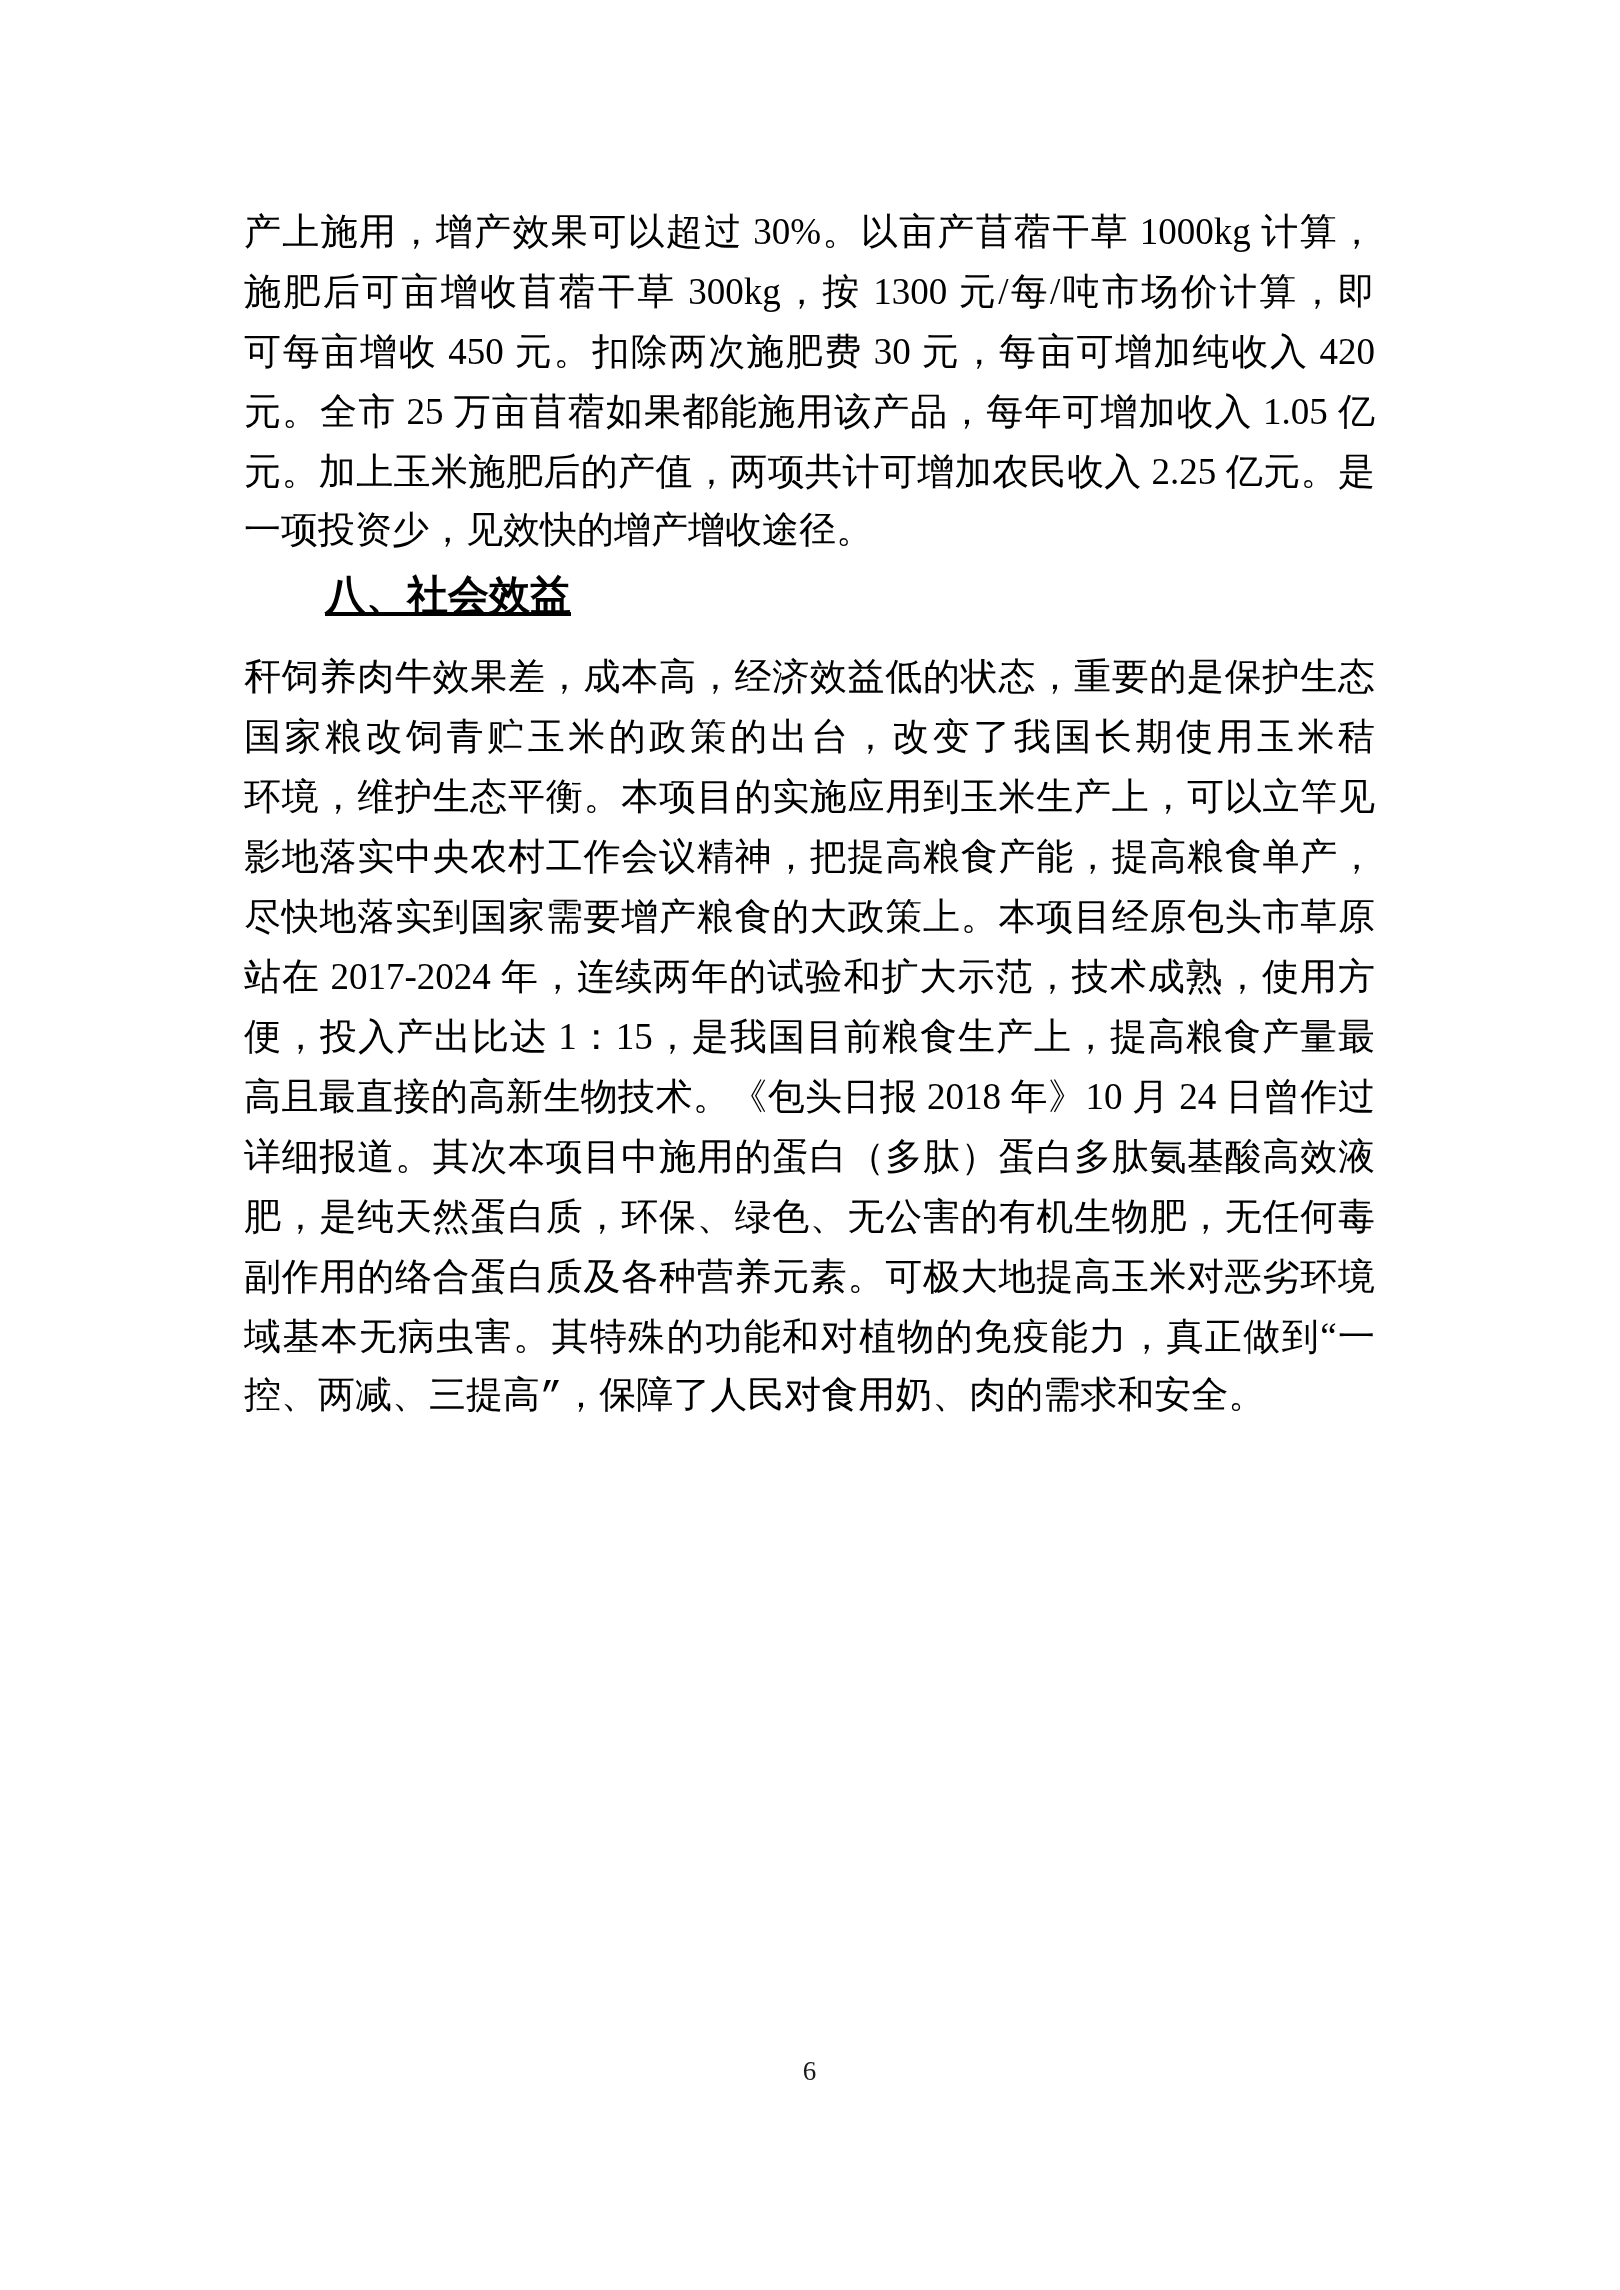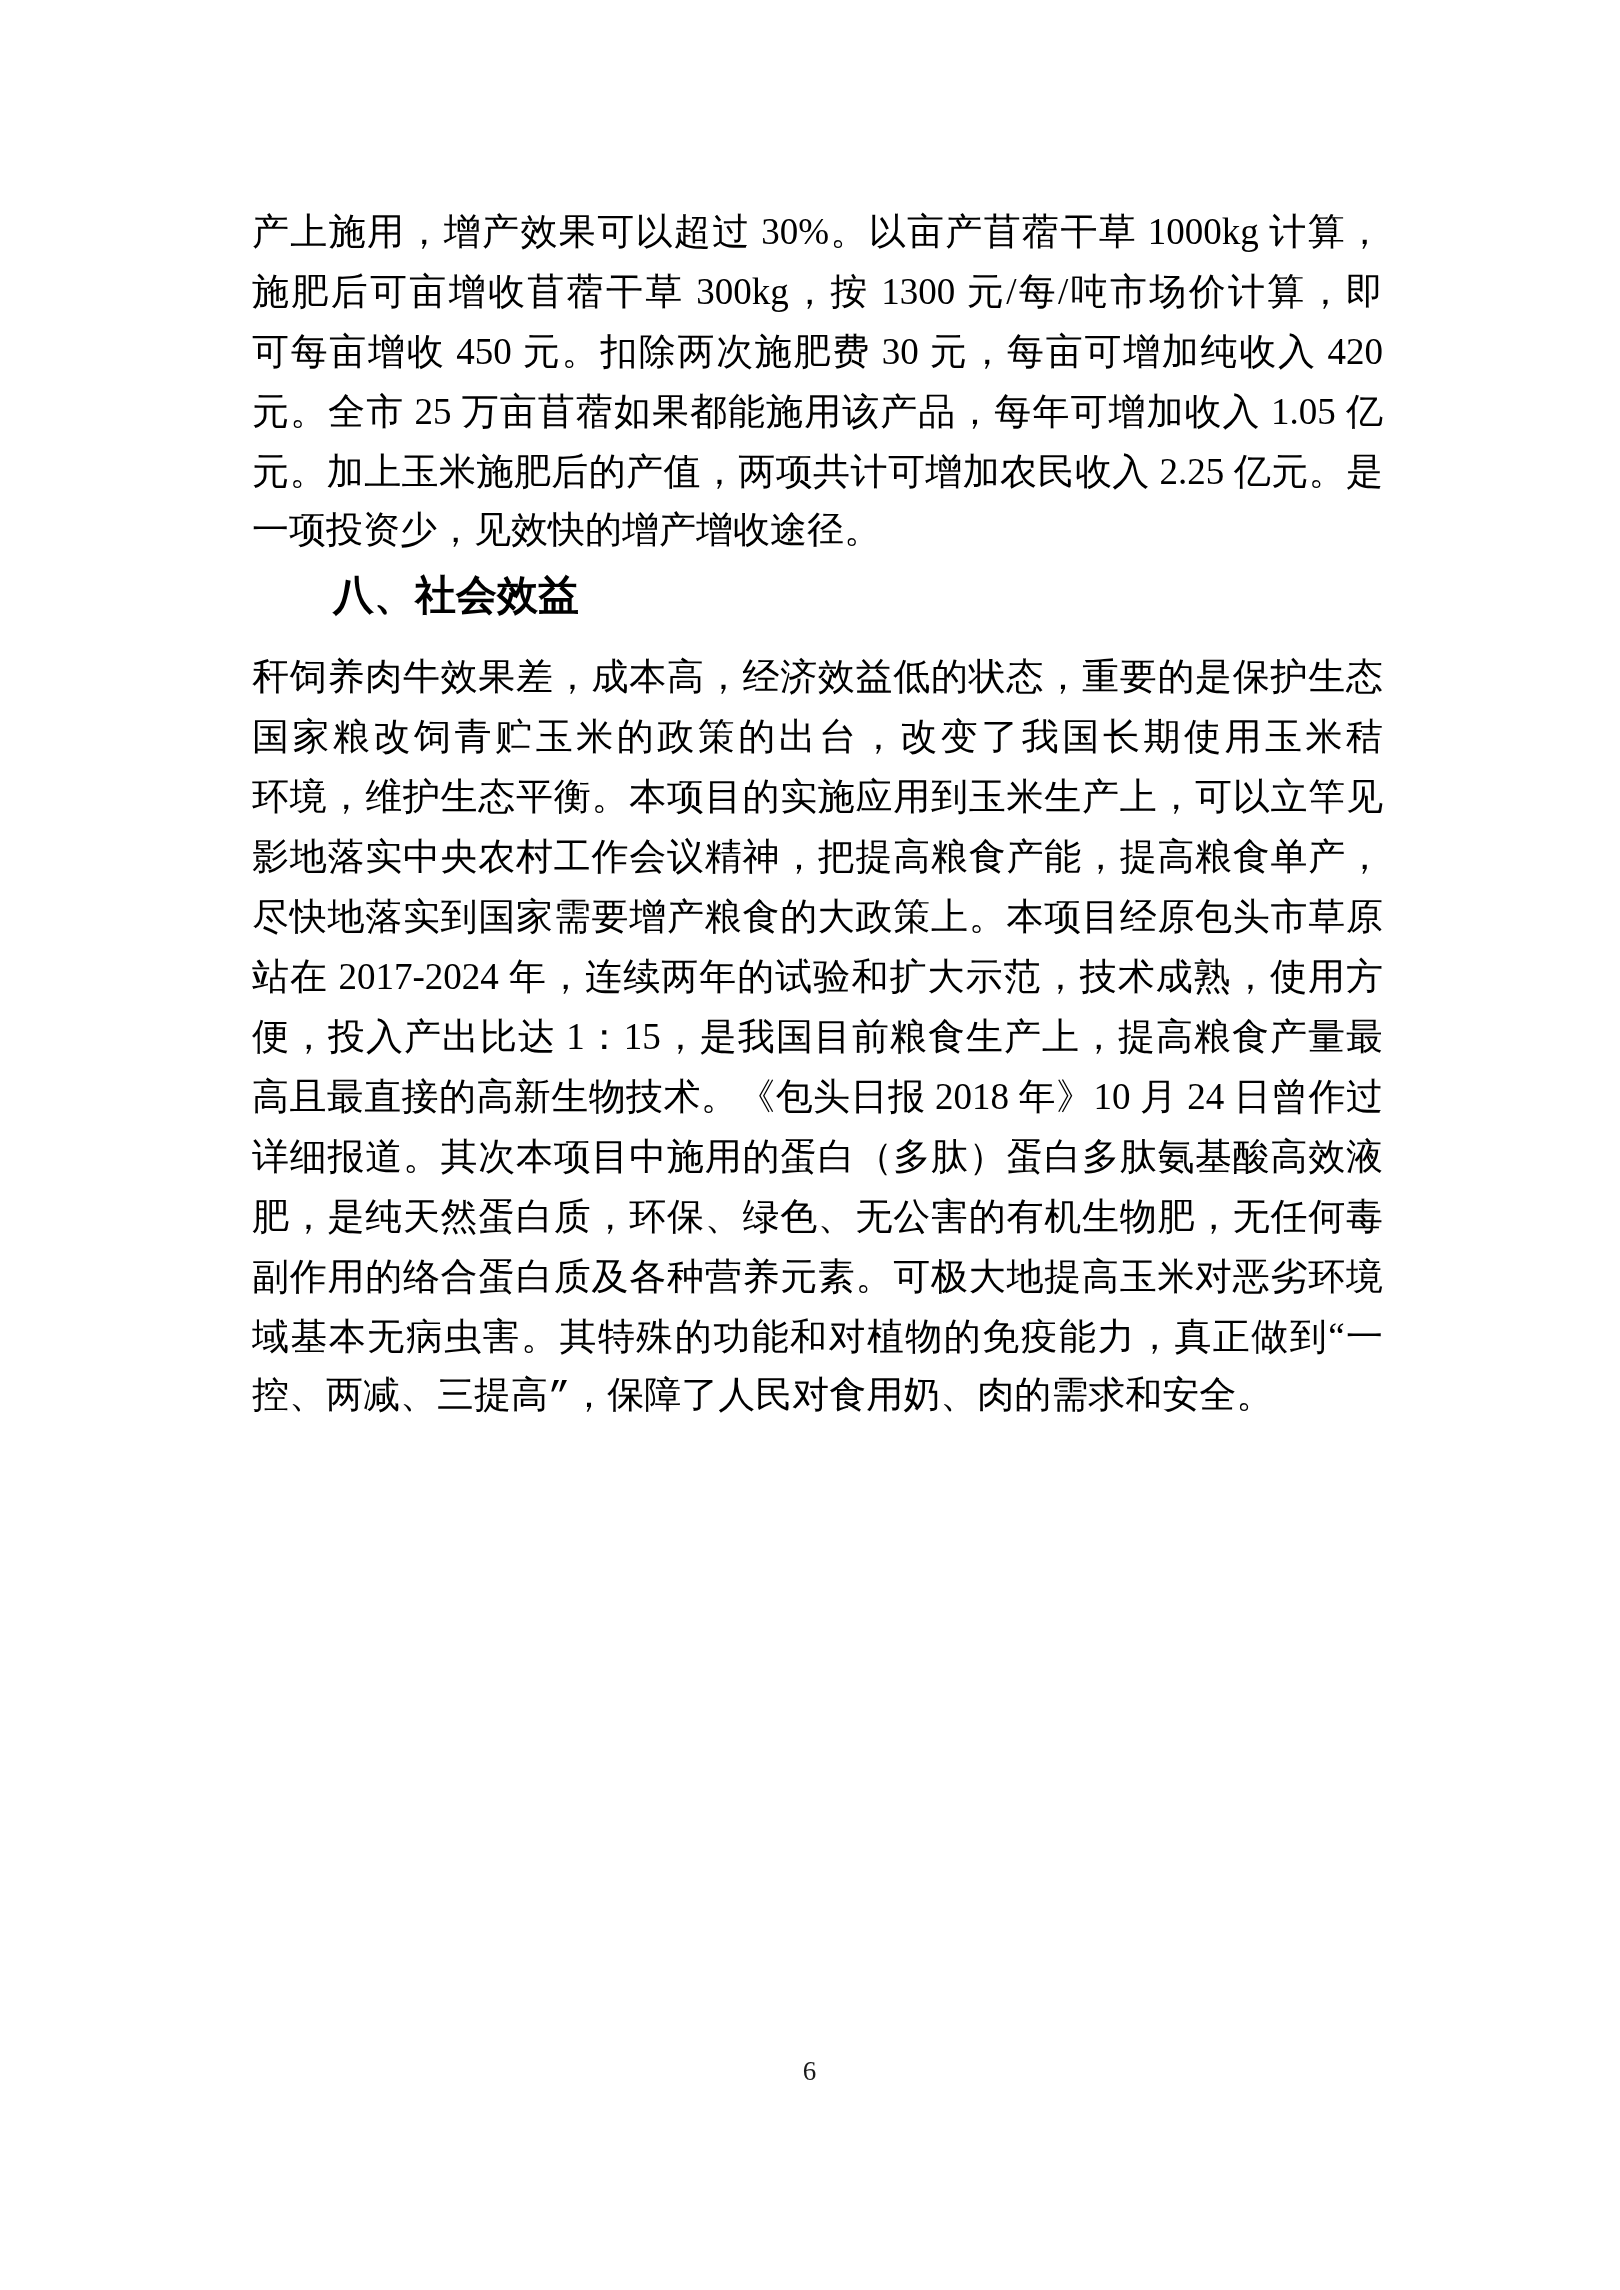--- a/index.html
+++ b/index.html
@@ -14,21 +14,20 @@
     background: #ffffff;
     color: #000000;
     font-family: "Liberation Serif", "DejaVu Serif", serif;
     overflow: hidden;
   }
   .text-block {
     position: absolute;
     left: 244px;
     top: 202px;
     width: 1131px;
-    margin-left: 8px;
   }
   .line {
     font-size: 37px;
     line-height: 60px;
     height: 60px;
     overflow: hidden;
     text-align: justify;
     text-align-last: justify;
     color: #000000;
   }
@@ -37,20 +36,21 @@
     text-align-last: left;
     font-family: Liberation Mono, monospace;
   }
   .section-heading {
     height: 85px;
     line-height: 67px;
     font-size: 41px;
     font-weight: bold;
     padding-left: 81px;
     color: #000000;
+    text-decoration: underline;
   }
   .page-number {
     position: absolute;
     left: 244px;
     top: 2053px;
     width: 1131px;
     text-align: center;
     font-size: 27px;
     line-height: 36px;
     color: #1a1a1a;

